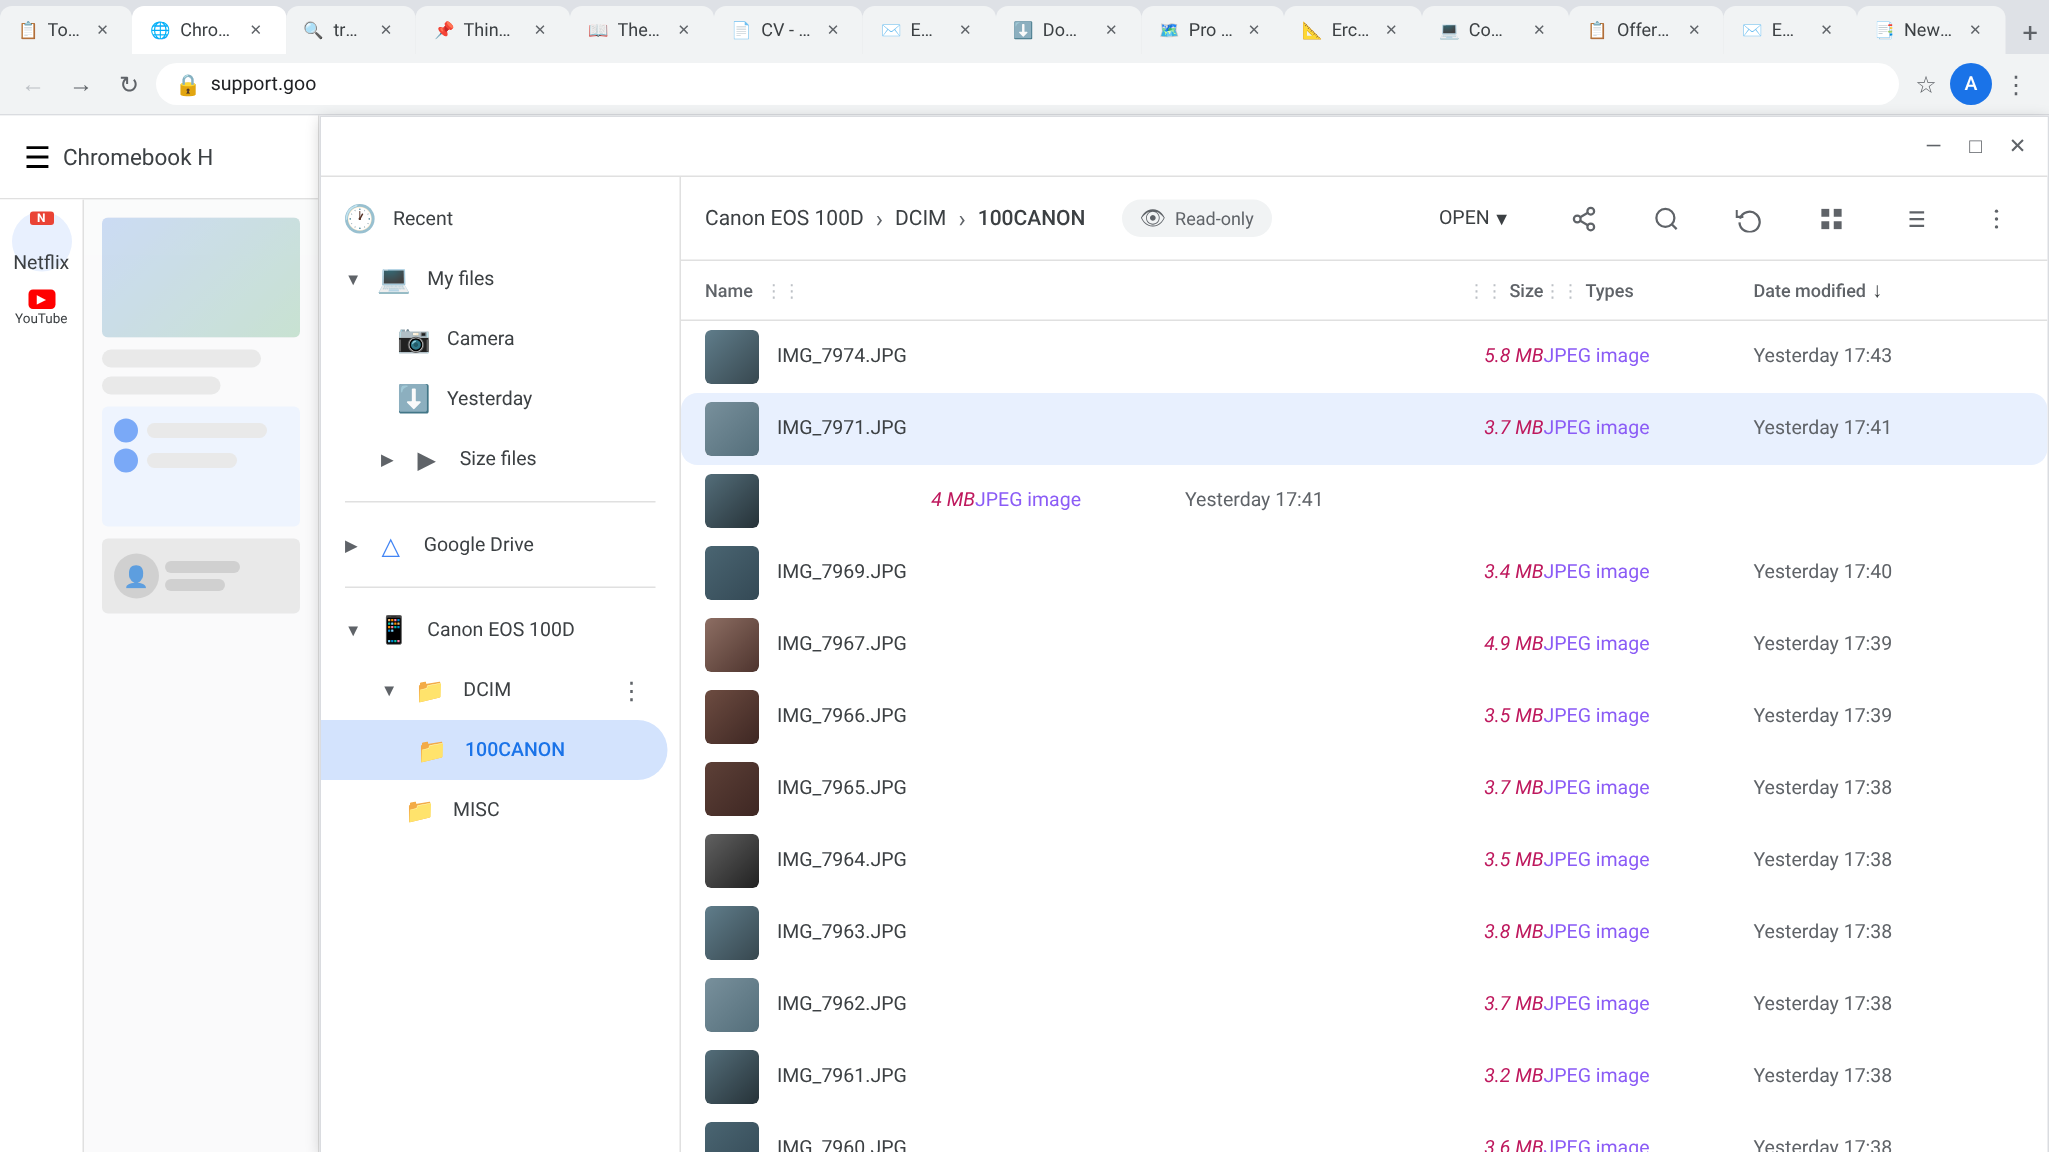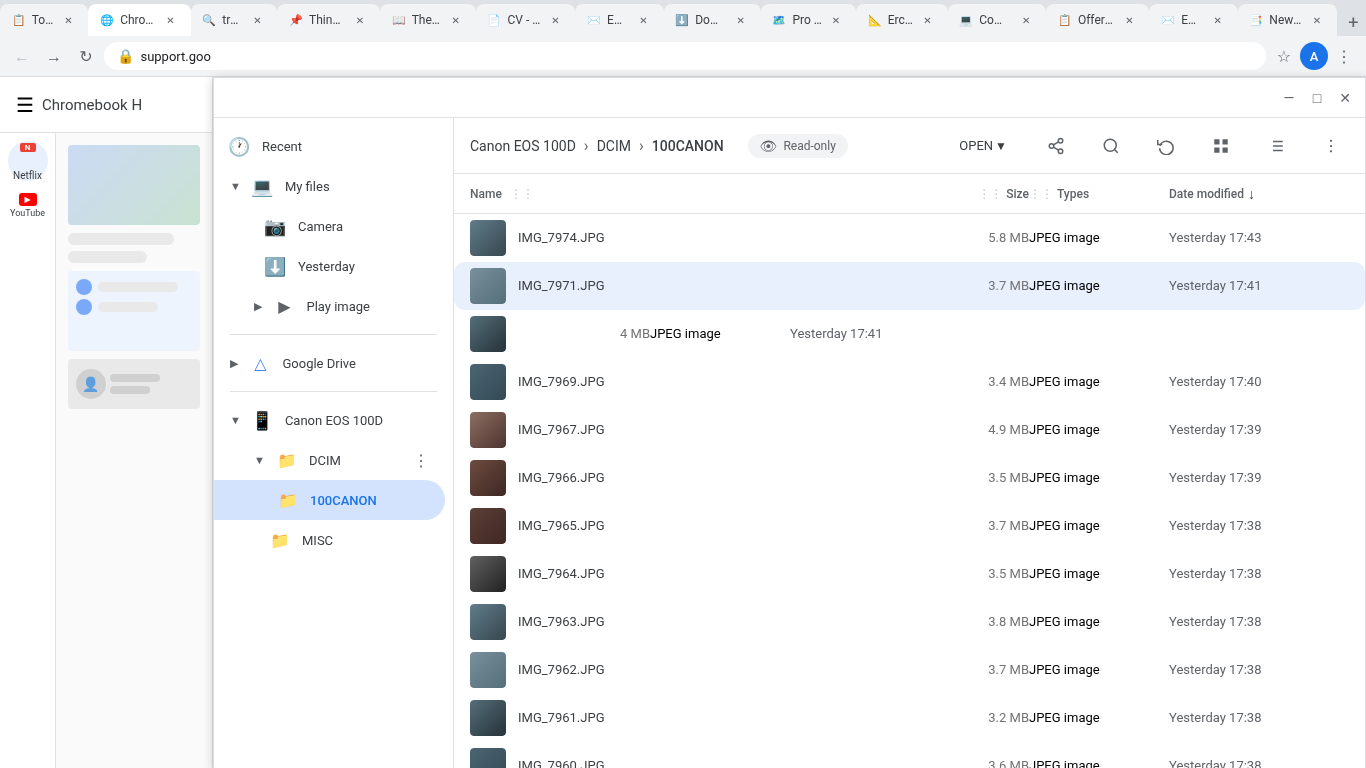--- a/index.html
+++ b/index.html
@@ -69,22 +69,22 @@
     .col-types { width: 140px; font-size: 12px; color: #5f6368; font-weight: 500; display: flex; align-items: center; gap: 4px; }
     .col-date { width: 180px; font-size: 12px; color: #5f6368; font-weight: 500; display: flex; align-items: center; gap: 4px; }
     .col-sort-icon { font-size: 14px; }
 
     
     .file-list { flex: 1; overflow-y: auto; }
     .file-row { display: flex; align-items: center; height: 48px; padding: 0 16px; cursor: pointer; border-bottom: 1px solid transparent; }
     .file-row.selected { background: #e8f0fe; border-radius: 11px; }
     .file-thumbnail { width: 36px; height: 36px; border-radius: 4px; flex-shrink: 0; overflow: hidden; margin-right: 12px; background: #e0e0e0; display: flex; align-items: center; justify-content: center; }
     .file-name { flex: 1; font-size: 13px; color: #3c4043; white-space: nowrap; overflow: hidden; text-overflow: ellipsis; }
-    .file-size { width: 100px; font-size: 13px; color: #737373; text-align: right; }
-    .file-type { width: 140px; font-size: 13px; color: #000000; }
+    .file-size { width: 100px; font-size: 13px; color: #be185d; text-align: right; font-style: italic; }
+    .file-type { width: 140px; font-size: 13px; color: #8b5cf6; }
     .file-date { width: 180px; font-size: 13px; color: #5f6368; }
 
     
     .file-list::-webkit-scrollbar { width: 8px; }
     .file-list::-webkit-scrollbar-track { background: transparent; }
     .file-list::-webkit-scrollbar-thumb { background: #dadce0; border-radius: 4px; }
 
     
     .avatar { width: 28px; height: 28px; border-radius: 50%; background: #1a73e8; display: flex; align-items: center; justify-content: center; color: #fff; font-size: 13px; font-weight: 500; flex-shrink: 0; }
   </style>
@@ -194,21 +194,21 @@
       </div>
 
       <div style="display:flex; height:calc(100% - 56px);">
 
         <div style="width:56px; background:#fff; border-right:1px solid #e0e0e0; display:flex; flex-direction:column; align-items:center; padding-top:8px; gap:4px;">
           <div style="width:40px; height:40px; border-radius:50%; display:flex; flex-direction:column; align-items:center; justify-content:center; gap:2px; cursor:pointer; background:#e8f0fe;">
             <div style="width:20px; height:3px; background:#ea4335; border-radius:2px;"></div>
             <div style="width:16px; height:10px; background:#ea4335; border-radius:2px; display:flex; align-items:center; justify-content:center;">
               <span style="color:#fff; font-size:8px; font-weight:700;">N</span>
             </div>
-            <span style="font-size:10px; color:#3c4043; margin-top:16px;">Netflix</span>
+            <span style="font-size:13px; color:#3c4043; margin-top:16px;">Netflix</span>
           </div>
           <div style="width:40px; height:40px; border-radius:50%; display:flex; flex-direction:column; align-items:center; justify-content:center; cursor:pointer;">
             <div style="width:18px; height:13px; background:#ff0000; border-radius:3px; display:flex; align-items:center; justify-content:center;">
               <span style="color:#fff; font-size:8px;">▶</span>
             </div>
             <span style="font-size:9px; color:#3c4043; margin-top:2px;">YouTube</span>
           </div>
         </div>
 
         <div style="flex:1; overflow:hidden; opacity:0.7;">
@@ -277,21 +277,21 @@
         </div>
 
         <div class="sidebar-item" style="padding-left: 52px;">
           <span class="item-icon">⬇️</span>
           <span class="item-label">Yesterday</span>
         </div>
 
         <div class="sidebar-item" style="padding-left: 40px;">
           <span style="font-size:11px; color:#5f6368;">▶</span>
           <span class="item-icon" style="font-size:16px;">▶</span>
-          <span class="item-label">Play image</span>
+          <span class="item-label">Size files</span>
         </div>
 
         <div class="sidebar-divider"></div>
 
         <div class="sidebar-item">
           <span style="font-size:11px; color:#5f6368;">▶</span>
           <span class="item-icon" style="color:#4285f4; font-size:16px;">△</span>
           <span class="item-label">Google Drive</span>
         </div>
 

